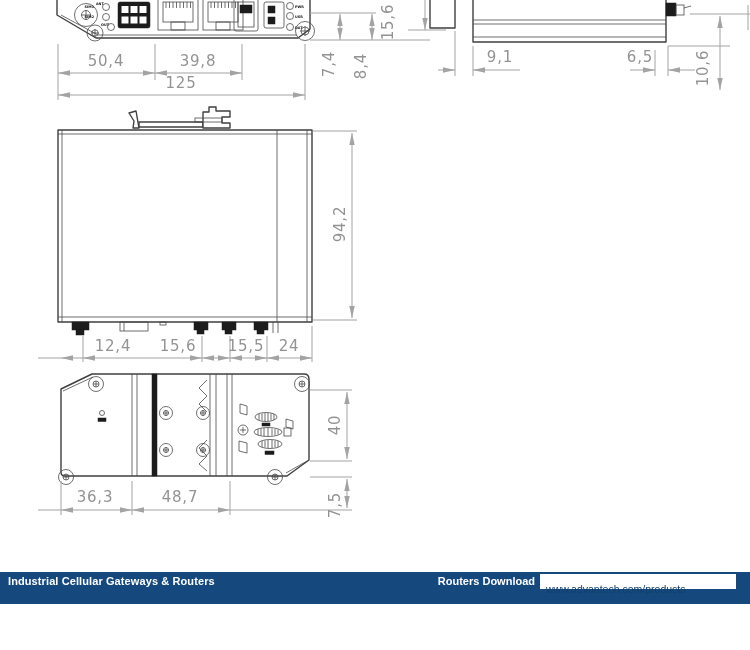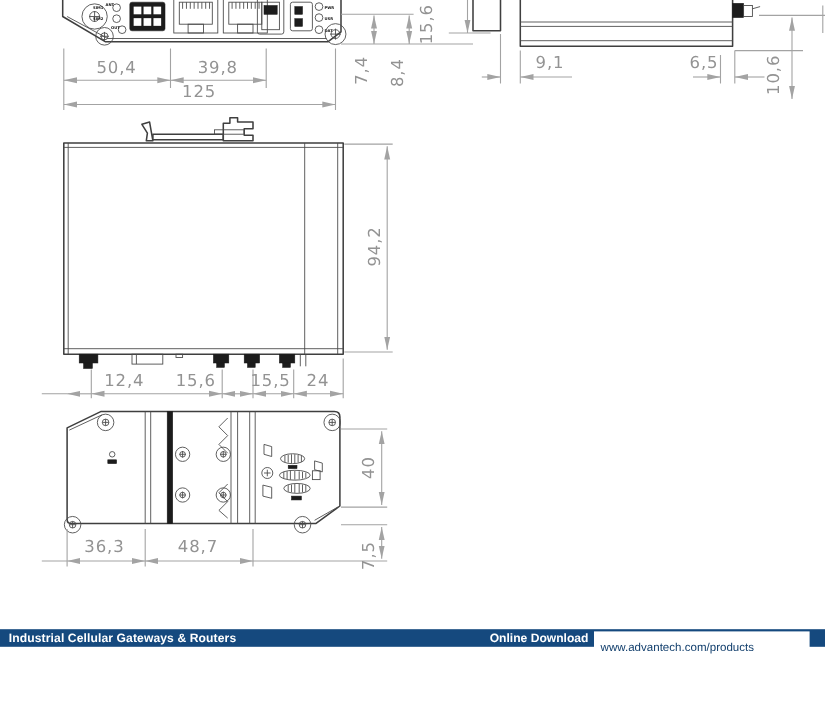--- a/index.html
+++ b/index.html
@@ -11,21 +11,21 @@
   
   .ol  { stroke:#3f3f3f; stroke-width:1.4; fill:#ffffff; stroke-linejoin:round; }
   .ol2 { stroke:#4a4a4a; stroke-width:0.8; fill:none; }
   .blk { fill:#1c1c1c; stroke:#1c1c1c; stroke-width:0.5; }
   .dim  { stroke:#a3a3a3; stroke-width:1; fill:none; }
   .dimt { font-family:"DejaVu Sans", sans-serif; font-size:15px; fill:#939393;
           letter-spacing:0.8px; }
   .micro { font-family:"DejaVu Sans", sans-serif; font-size:3.4px; font-weight:bold; fill:#111; }
 
   
-  .footer-bar { position:absolute; left:0; top:572px; width:750px; height:16px;
+  .footer-bar { position:absolute; left:0; top:572px; width:750px; height:32px;
                 background:#15497e; }
   .footer-cat { position:absolute; left:8px; top:0; height:18px; line-height:18px;
                 color:#ffffff; font-weight:bold; font-size:11px; letter-spacing:0.1px; }
   .footer-dl  { position:absolute; right:215px; top:0; height:18px; line-height:18px;
                 color:#ffffff; font-weight:bold; font-size:11px; }
   .footer-url-box { position:absolute; left:540px; top:1.5px; width:196px; height:15px;
                     background:#ffffff; }
   .footer-url { display:block; padding:8px 0 0 6px; color:#123f6d; font-size:10.5px;
                 line-height:14px; text-decoration:none; }
 </style>
@@ -286,19 +286,19 @@
       <text class="dimt" x="95" y="502" text-anchor="middle">36,3</text>
       <text class="dimt" x="180" y="502" text-anchor="middle">48,7</text>
       <text class="dimt" x="340" y="425" text-anchor="middle" transform="rotate(-90 340 425)">40</text>
       <text class="dimt" x="340" y="505" text-anchor="middle" transform="rotate(-90 340 505)">7,5</text>
     </g>
   </g>
 </svg>
 
 <div class="footer-bar">
   <span class="footer-cat">Industrial Cellular Gateways &amp; Routers</span>
-  <span class="footer-dl">Online Download</span>
+  <span class="footer-dl">Routers Download</span>
   <span class="footer-url-box">
     <a class="footer-url" href="#">www.advantech.com/products</a>
   </span>
 </div>
 
 </div>
 
 </body></html>

